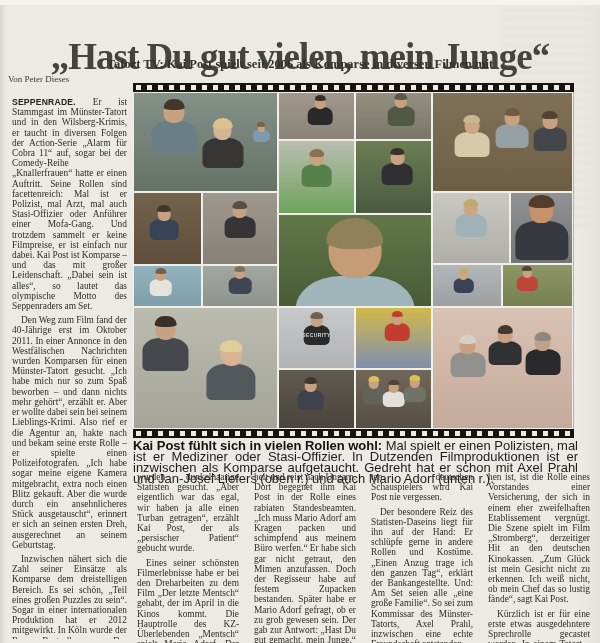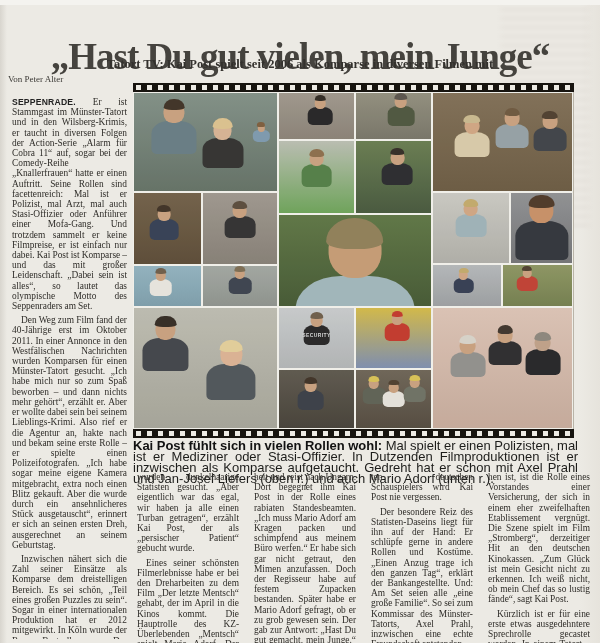--- a/index.html
+++ b/index.html
@@ -55,21 +55,21 @@
   .bottomcols .textcol{width:110px;height:175px;}
 </style>
 </head>
 <body>
 
 <div class="scan-top-edge"></div>
 <div class="bleed" style="left:500px;top:8px;width:90px;height:220px;background:repeating-linear-gradient(#b9a7a0 0 3px,transparent 3px 9px);"></div>
 
 <h1 class="headline">„Hast Du gut vielen, mein Junge“</h1>
 <div class="subhead">Tatort TV: Kai Post spielt seit 2006 als Komparse in diversen Filmen mit</div>
-<div class="byline">Von Peter Alter</div>
+<div class="byline">Von Peter Dieses</div>
 
 <div class="textcol col-left">
     <p class="para"><b class="plead">SEPPENRADE. </b>Er ist Stammgast im Münster-Tatort und in den Wilsberg-Krimis, er taucht in diversen Folgen der Action-Serie „Alarm für Cobra 11“ auf, sogar bei der Comedy-Reihe „Knallerfrauen“ hatte er einen Auftritt. Seine Rollen sind facettenreich: Mal ist er Polizist, mal Arzt, mal auch Stasi-Offizier oder Anführer einer Mofa-Gang. Und trotzdem sammelt er keine Filmpreise, er ist einfach nur dabei. Kai Post ist Komparse – und das mit großer Leidenschaft. „Dabei sein ist alles“, so lautet das olympische Motto des Seppenraders am Set.</p>
     <p class="para indent">Den Weg zum Film fand der 40-Jährige erst im Oktober 2011. In einer Annonce in den Westfälischen Nachrichten wurden Komparsen für einen Münster-Tatort gesucht. „Ich habe mich nur so zum Spaß beworben – und dann nichts mehr gehört“, erzählt er. Aber er wollte dabei sein bei seinem Lieblings-Krimi. Also rief er die Agentur an, hakte nach und bekam seine erste Rolle – er spielte einen Polizeifotografen. „Ich habe sogar meine eigene Kamera mitgebracht, extra noch einen Blitz gekauft. Aber die wurde durch ein ansehnlicheres Stück ausgetauscht“, erinnert er sich an seinen ersten Dreh, ausgerechnet an seinem Geburtstag.</p>
     <p class="para indent">Inzwischen nähert sich die Zahl seiner Einsätze als Komparse dem dreistelligen Bereich. Es sei schön, „Teil eines großen Puzzles zu sein“. Sogar in einer internationalen Produktion hat er 2012 mitgewirkt. In Köln wurde der Roman-Bestseller „Der Medicus“ mit Ben Kingsley und Tom Payne verfilmt. Da der Film ja nun weitgehend im Orient spielt,</p>
   </div>
 
 <div class="collage">
   <div class="film-strip"></div>
   <div class="tiles">

